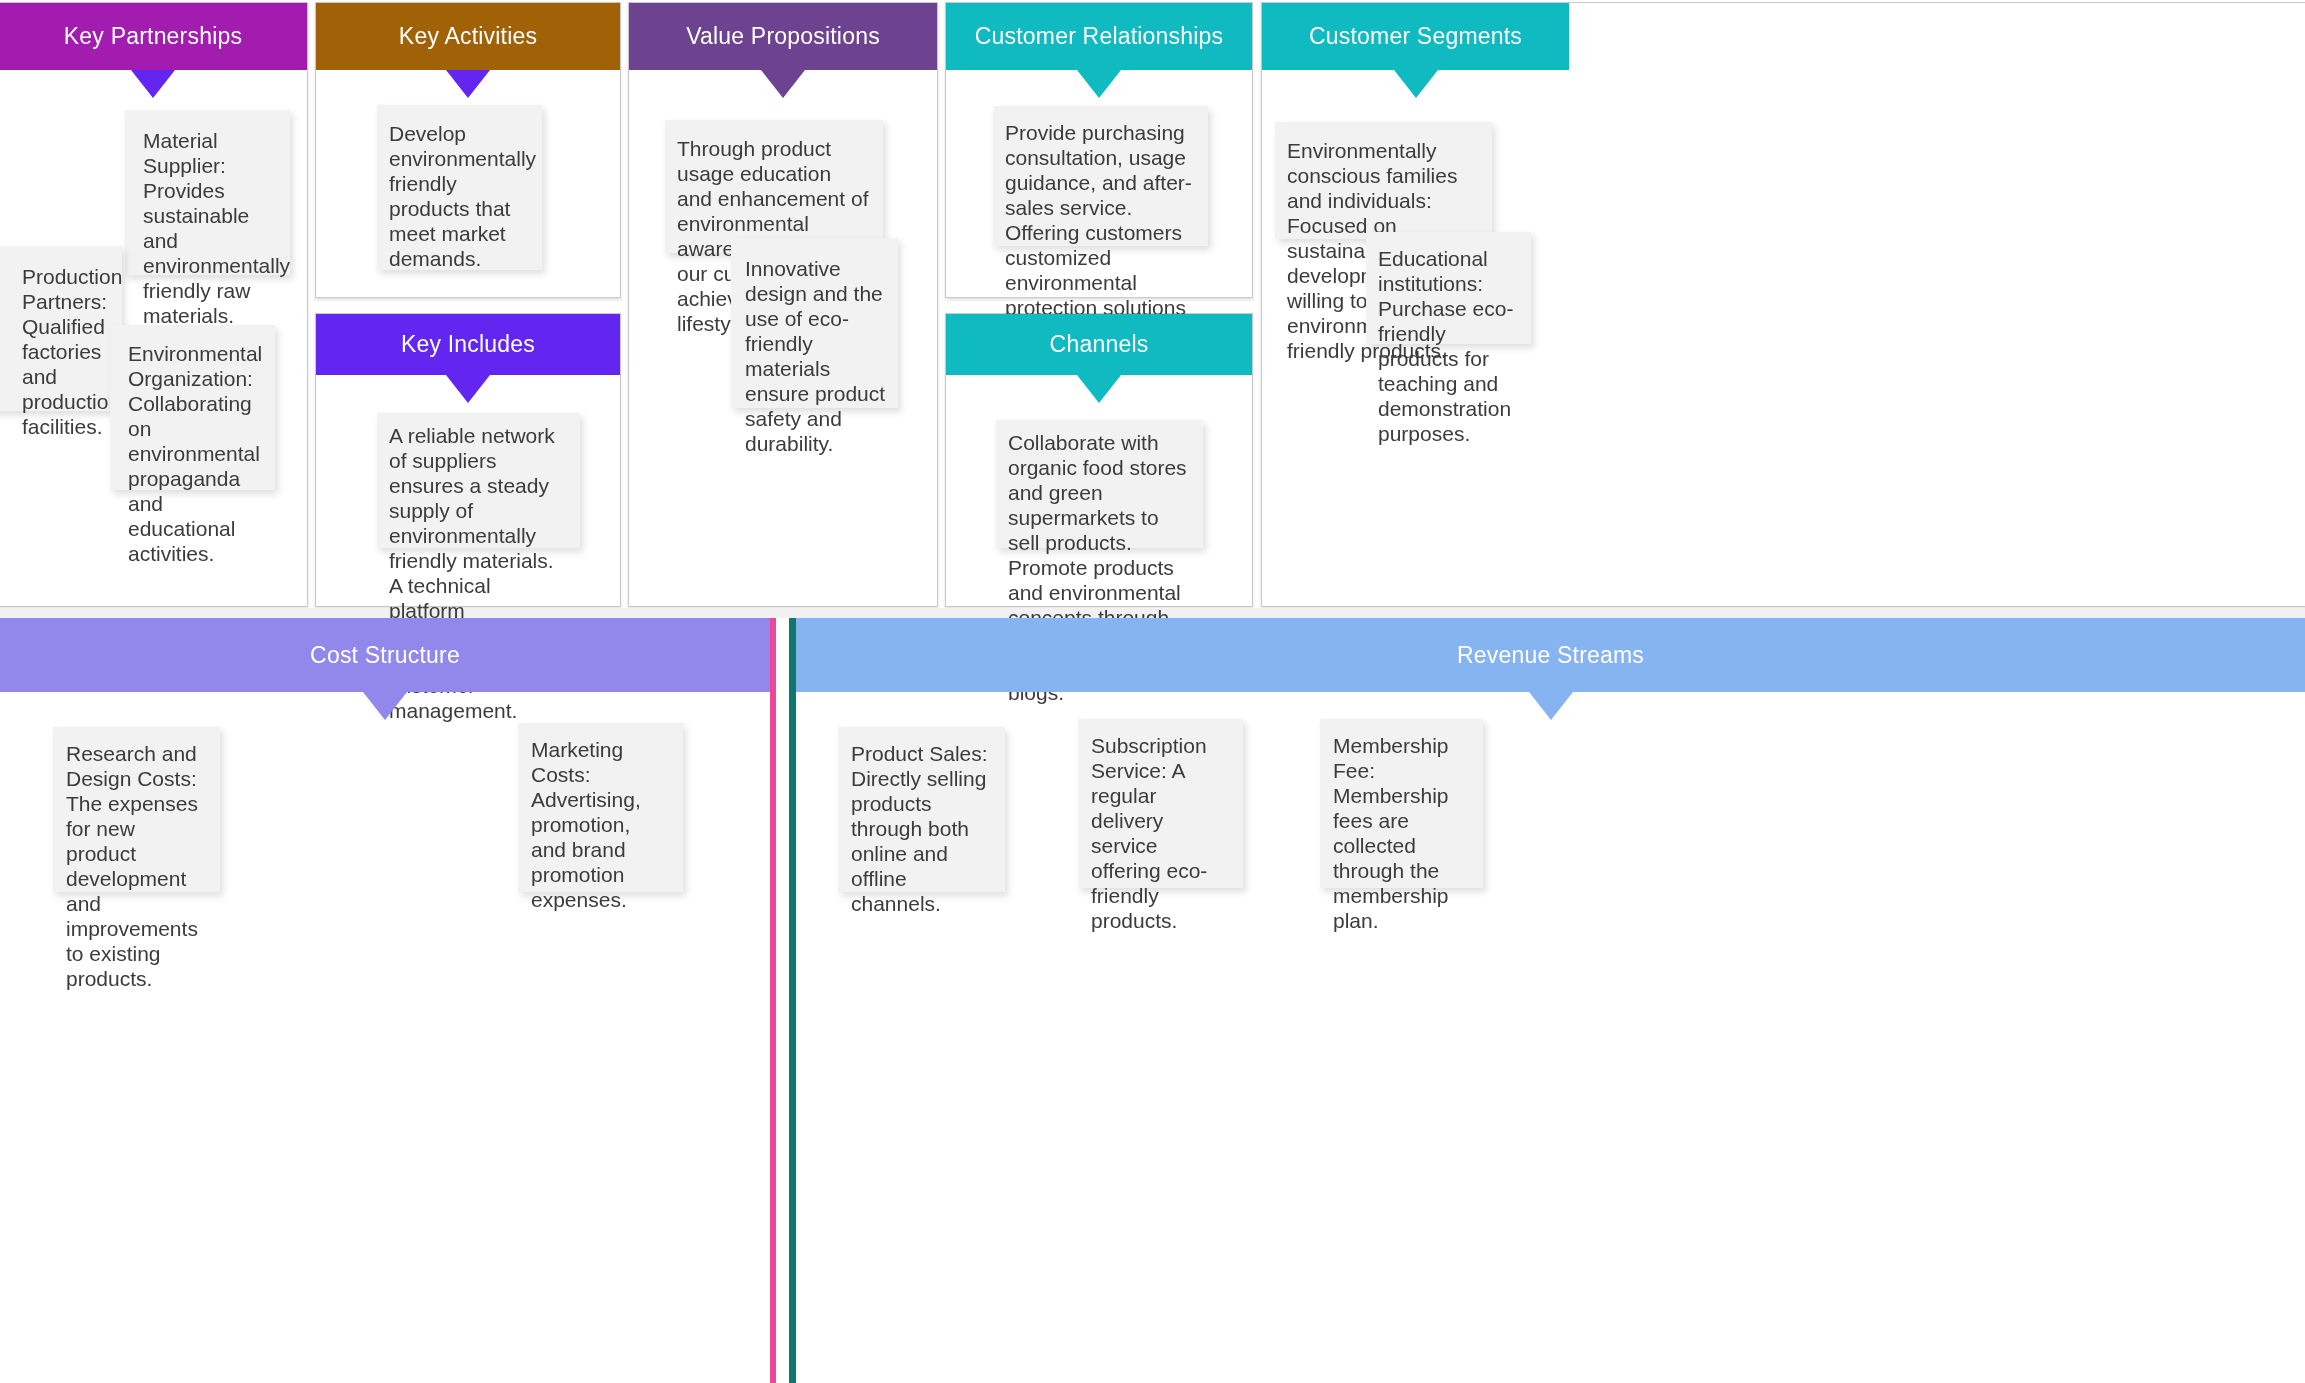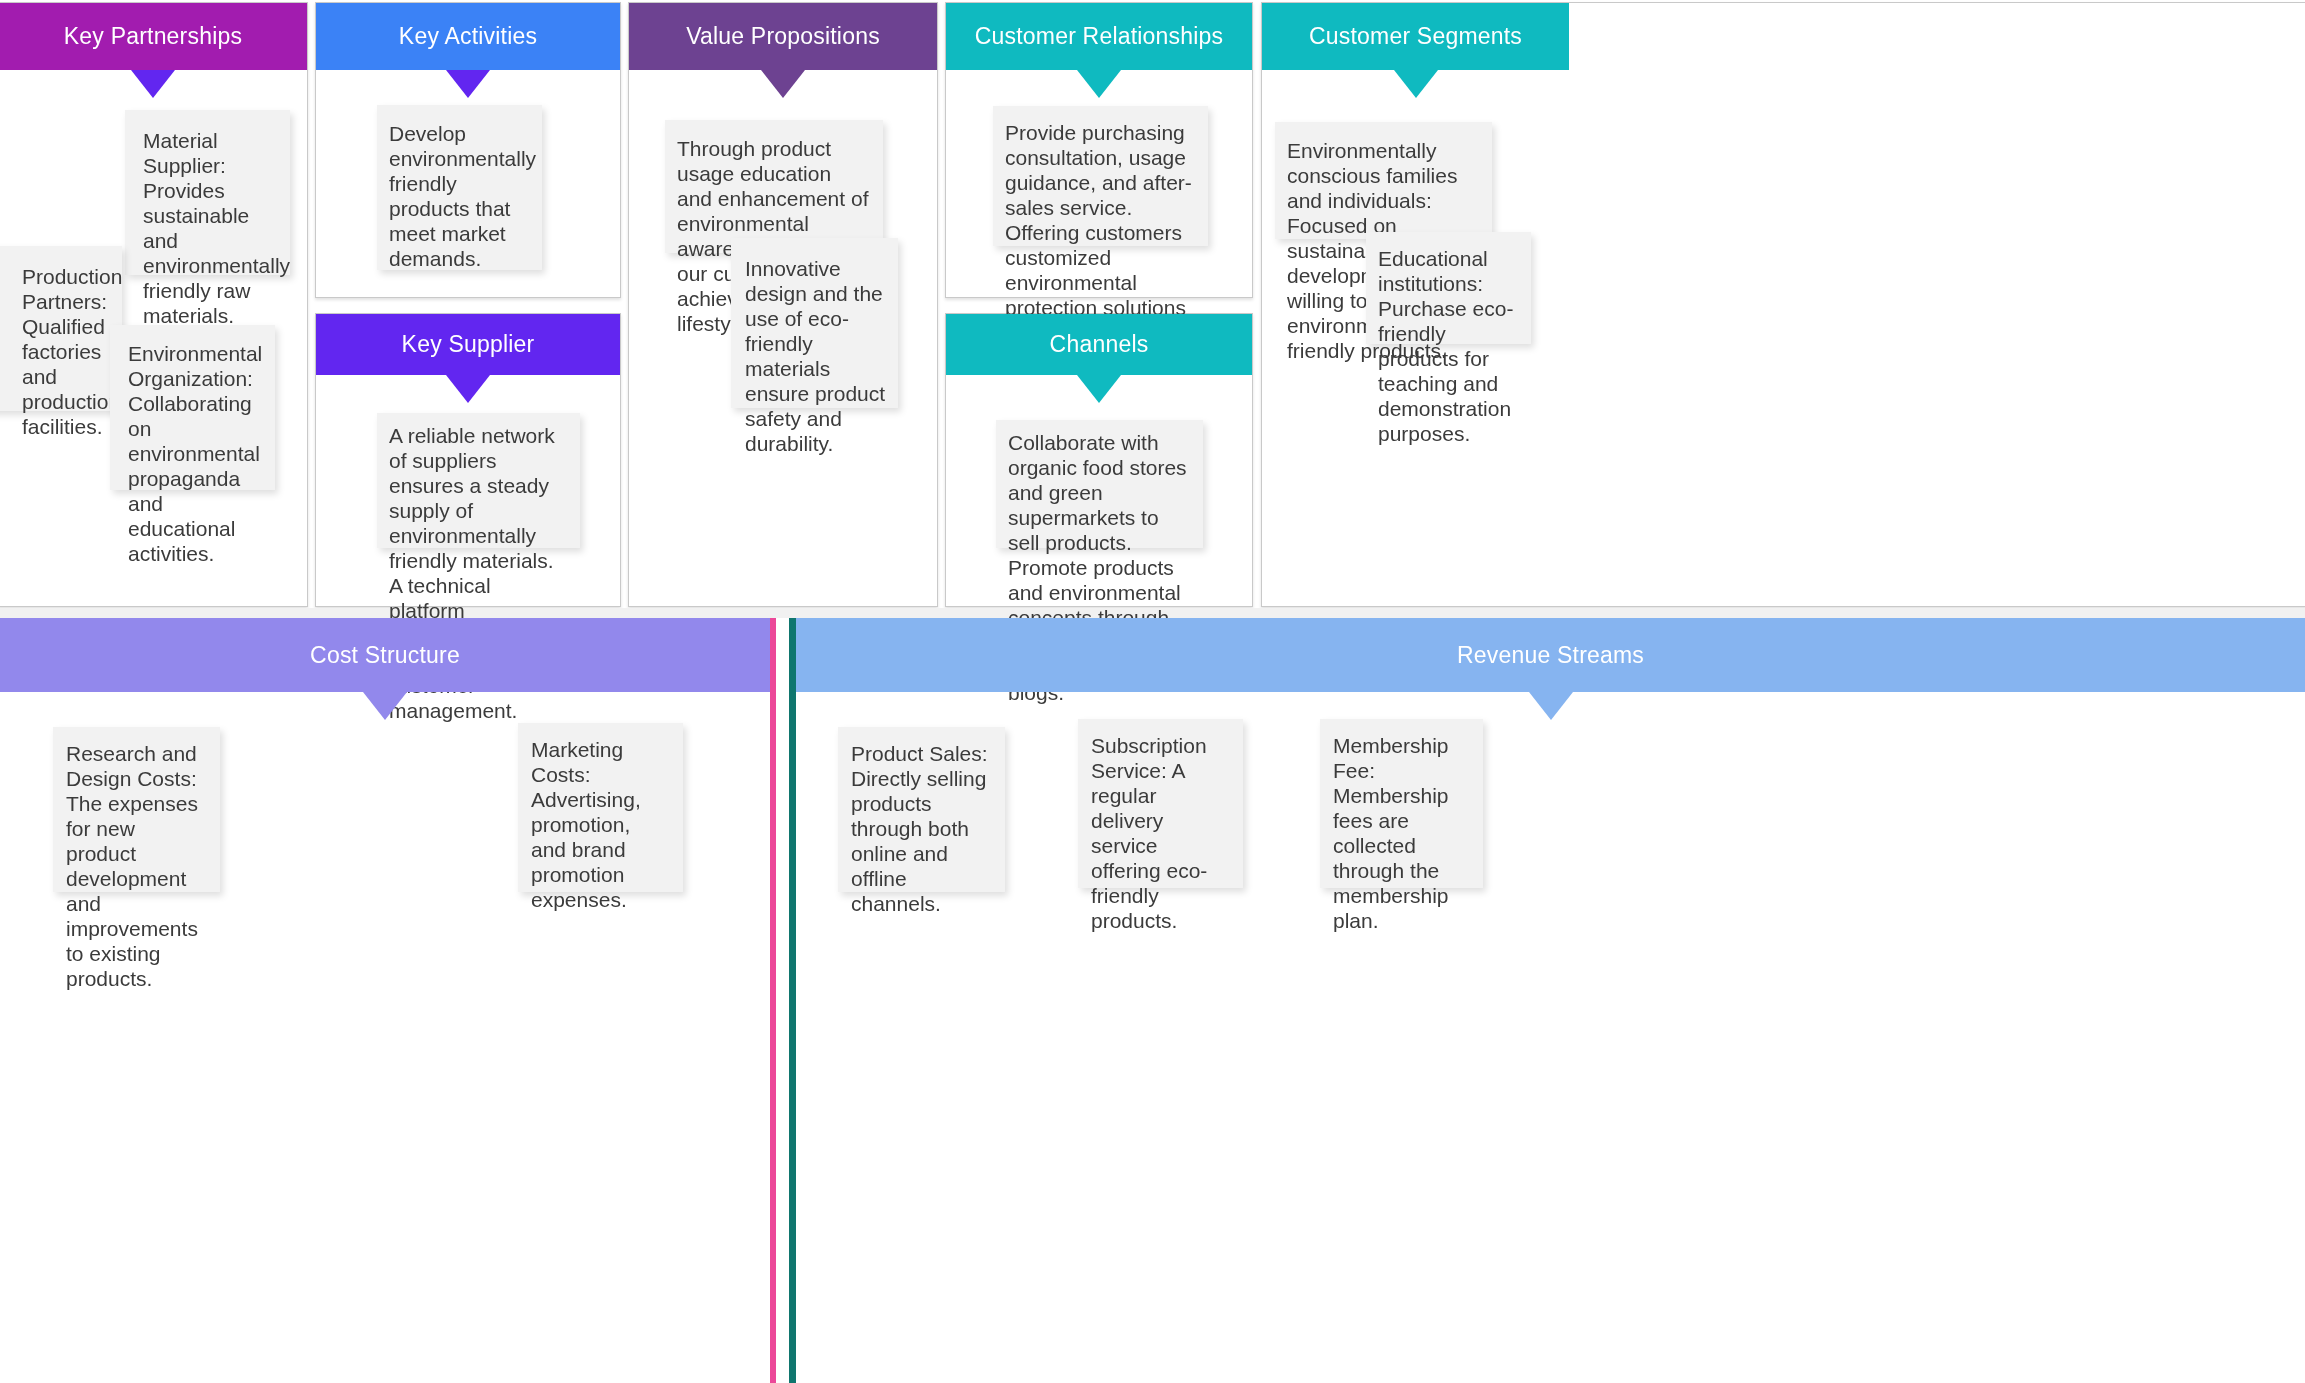--- a/index.html
+++ b/index.html
@@ -110,33 +110,33 @@
 
   <div class="note" style="left:-48px; top:246px; width:170px; height:165px;">
     <div class="note-text" style="left:70px; right:14px; top:18px;">Production Partners: Qualified factories and production facilities.</div>
   </div>
 
   <div class="note" style="left:110px; top:325px; width:165px; height:165px;">
     <div class="note-text" style="left:18px; right:14px; top:16px;">Environmental Organization: Collaborating on environmental propaganda and educational activities.</div>
   </div>
 
   <div class="block" style="left:315px; top:2px; width:306px; height:296px;">
-    <div class="hdr" style="height:67px; background:#3b82f6;text-align:right;">
+    <div class="hdr" style="height:67px; background:#a16207;text-align:right;">
       <span class="hdr-label">Key Activities</span>
       <span class="notch" style="border-top-color:#6226F0;"></span>
     </div>
   </div>
 
   <div class="note" style="left:377px; top:105px; width:165px; height:165px;">
     <div class="note-text" style="left:12px; right:14px; top:16px;">Develop environmentally friendly products that meet market demands.</div>
   </div>
 
   <div class="block" style="left:315px; top:313px; width:306px; height:294px;">
     <div class="hdr" style="height:61px; background:#6226F0;">
-      <span class="hdr-label">Key Supplier</span>
+      <span class="hdr-label">Key Includes</span>
       <span class="notch" style="border-top-color:#6226F0;"></span>
     </div>
   </div>
 
   <div class="note" style="left:377px; top:413px; width:203px; height:135px;">
     <div class="note-text" style="left:12px; right:12px; top:10px;">A reliable network of suppliers ensures a steady supply of environmentally friendly materials. A technical platform supporting online sales and customer management.</div>
   </div>
 
   <div class="block" style="left:628px; top:2px; width:310px; height:605px;">
     <div class="hdr" style="height:67px; background:#6D4291;">

